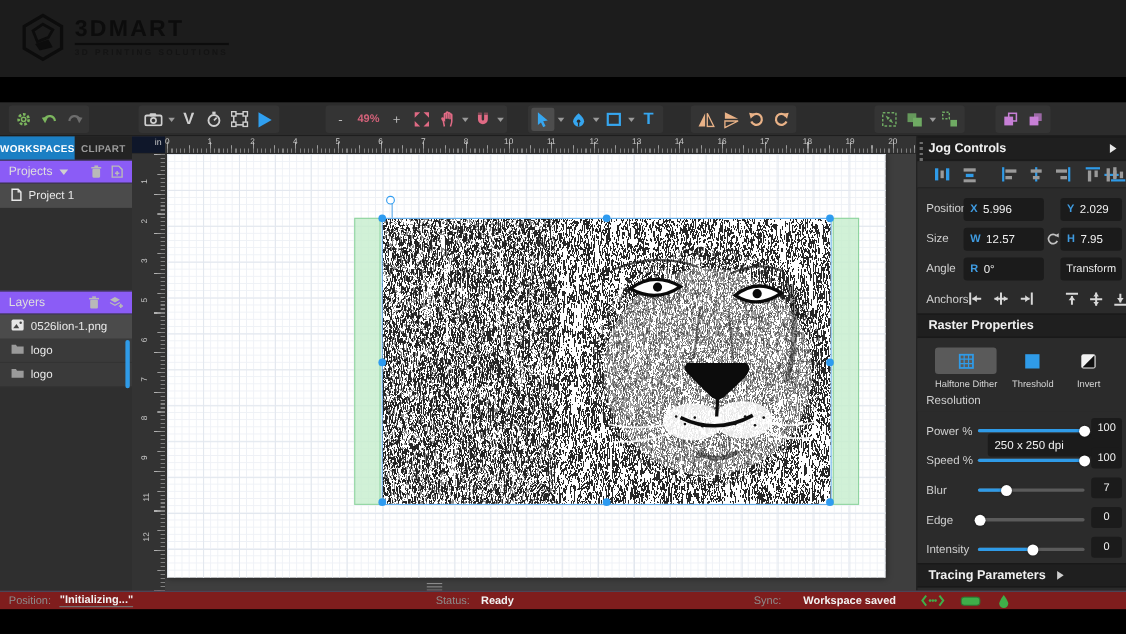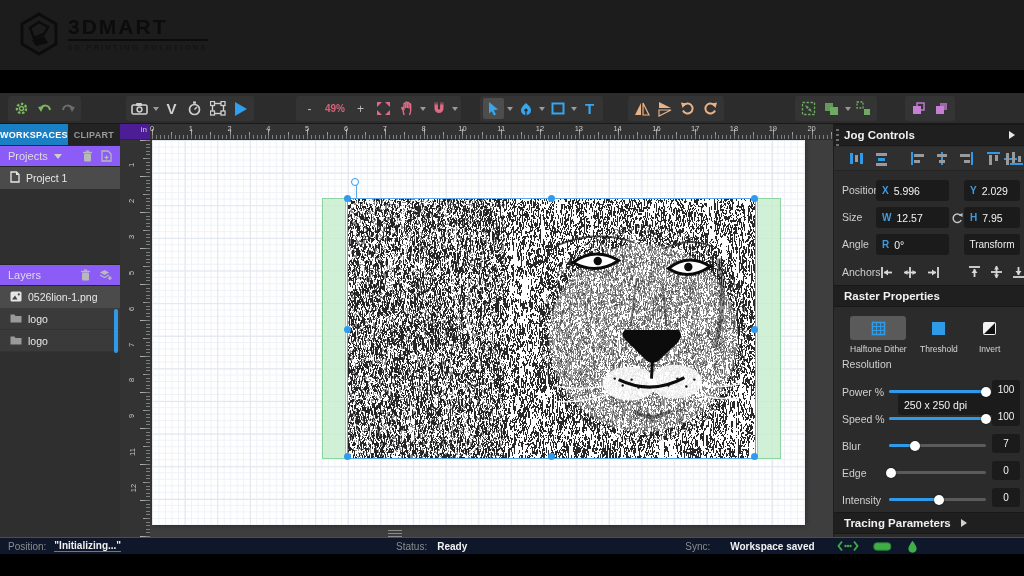--- a/index.html
+++ b/index.html
@@ -46,21 +46,21 @@
   .sec-icon { margin-left:8px; color:#b9b9b9; display:flex; }
   .row { height:22px; display:flex; align-items:center; padding-left:10px; gap:6px; font-size:10.5px; color:#e8e8e8; }
   .row.sel { background:#4b4b4b; }
   .row.alt { background:#3a3a3a; border-bottom:1px solid #333; }
   .sb-gap1 { height:75px; } 
   .cdown { width:0;height:0;border-left:4px solid transparent;border-right:4px solid transparent;border-top:5px solid #cfcfcf; margin-left:6px; }
   #layerscroll { position:absolute; left:114px; top:185px; width:4px; height:44px; background:#2f9be8; border-radius:2px; }
 
   
   #canvaszone { position:absolute; left:120px; top:0; width:713px; height:413px; background:#3e3e3e; }
-  #rcorner { position:absolute; left:0; top:0; width:30px; height:16px; background:#4c1d95; color:#c9c9c9; font-size:8px; display:flex; align-items:flex-start; justify-content:flex-end; padding:1px 3px 0 0; border-bottom:1px solid #2a2a2a; }
+  #rcorner { position:absolute; left:0; top:0; width:30px; height:16px; background:#0f172a; color:#c9c9c9; font-size:8px; display:flex; align-items:flex-start; justify-content:flex-end; padding:1px 3px 0 0; border-bottom:1px solid #2a2a2a; }
   #hruler { position:absolute; left:30px; top:0; width:683px; height:16px; background:#333; border-bottom:1px solid #2a2a2a;
     background-image:
       repeating-linear-gradient(to right, #7f7f7f 0 1px, transparent 1px 3.88px),
       repeating-linear-gradient(to right, #9a9a9a 0 1px, transparent 1px 19.4px),
       repeating-linear-gradient(to right, #b0b0b0 0 1px, transparent 1px 38.8px);
     background-size:100% 4px,100% 7px,100% 10px; background-position:2px bottom,2px bottom,2px bottom; background-repeat:no-repeat,no-repeat,no-repeat; background-color:#333;}
   .hrl { position:absolute; top:0px; transform:translateX(-50%); font-size:7.5px; color:#c9c9c9; }
   #vruler { position:absolute; left:0; top:16px; width:30px; height:397px; background:#333;
     background-image:
       repeating-linear-gradient(to bottom, #7f7f7f 0 1px, transparent 1px 3.6px),
@@ -103,21 +103,21 @@
   .modes { position:absolute; left:0; top:23px; width:191px; height:66px; background:#2b2b2b; }
   .mode { position:absolute; display:flex; flex-direction:column; align-items:center; gap:4px; }
   .mode .mlbl { font-size:8.5px; color:#d6d6d6; white-space:nowrap; }
   .mode-btn { width:56px; height:24px; background:#5a5a5a; border-radius:3px; display:flex; align-items:center; justify-content:center; }
   .sl-track { position:absolute; left:55px; top:8px; width:97px; height:3px; background:#5b5b5b; border-radius:2px; }
   .sl-fill { position:absolute; left:0; top:0; height:3px; background:#2f9be8; border-radius:2px; }
   .sl-thumb { position:absolute; top:-3.5px; width:10px; height:10px; background:#fff; border-radius:50%; box-shadow:0 0 2px rgba(0,0,0,.6); }
   .sl-val { position:absolute; left:158px; top:-2px; width:28px; height:19px; background:#1b1b1b; border-radius:3px; display:flex; align-items:center; justify-content:center; font-size:10px; color:#f2f2f2; }
 
   
-  #statusbar { position:absolute; left:0; top:537px; width:1024px; height:17px; background:#0f172a; border-top:1px solid #3d5166; display:flex; align-items:center; font-size:10px; }
+  #statusbar { position:absolute; left:0; top:537px; width:1024px; height:17px; background:#7f1d1d; border-top:1px solid #3d5166; display:flex; align-items:center; font-size:10px; }
   #statusbar .sl { color:#8d8d8d; }
   #statusbar .sv { color:#f2f2f2; font-weight:bold; }
   #blackstrip { position:absolute; left:0; top:554px; width:1024px; height:22px; background:#000; }
   .sb-ic { display:flex; align-items:center; }
 </style>
 </head>
 <body>
 
 <div id="app">
 

